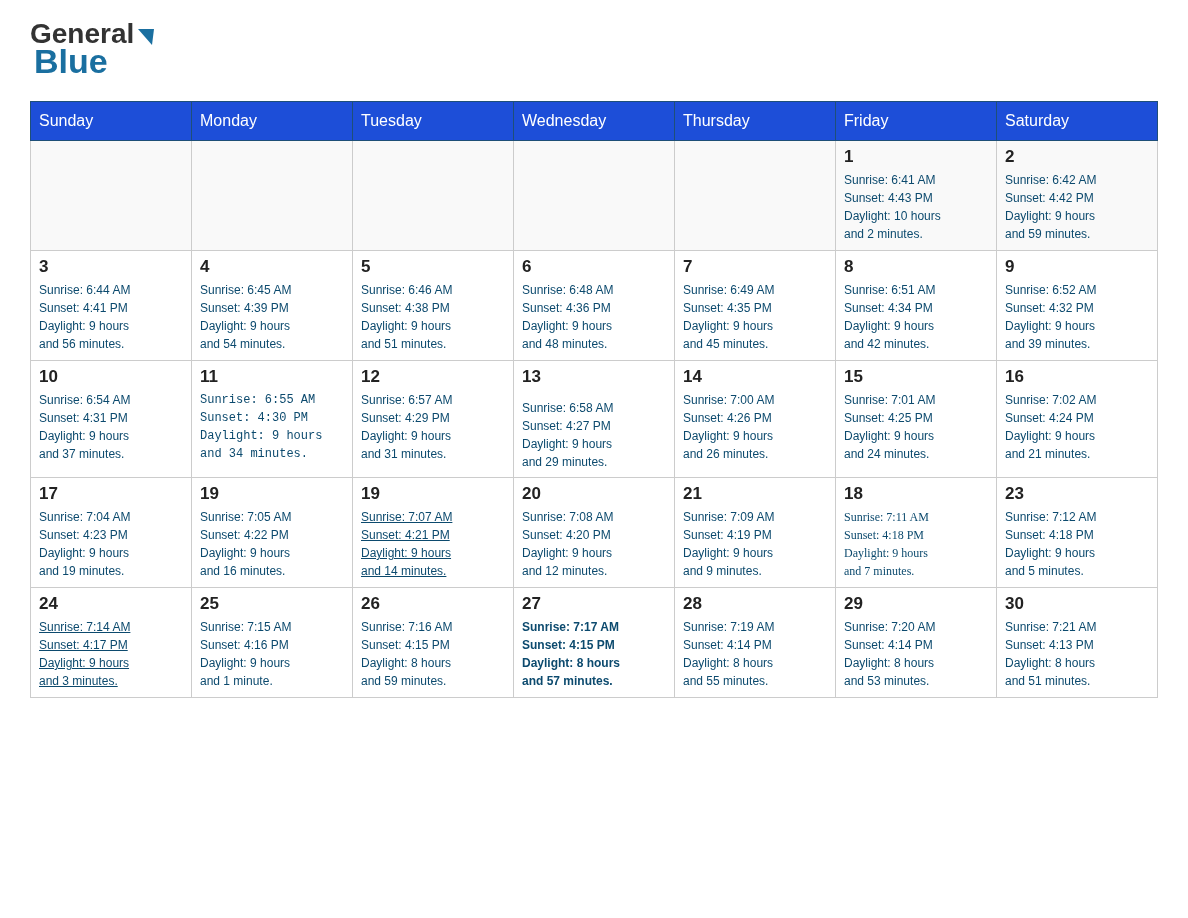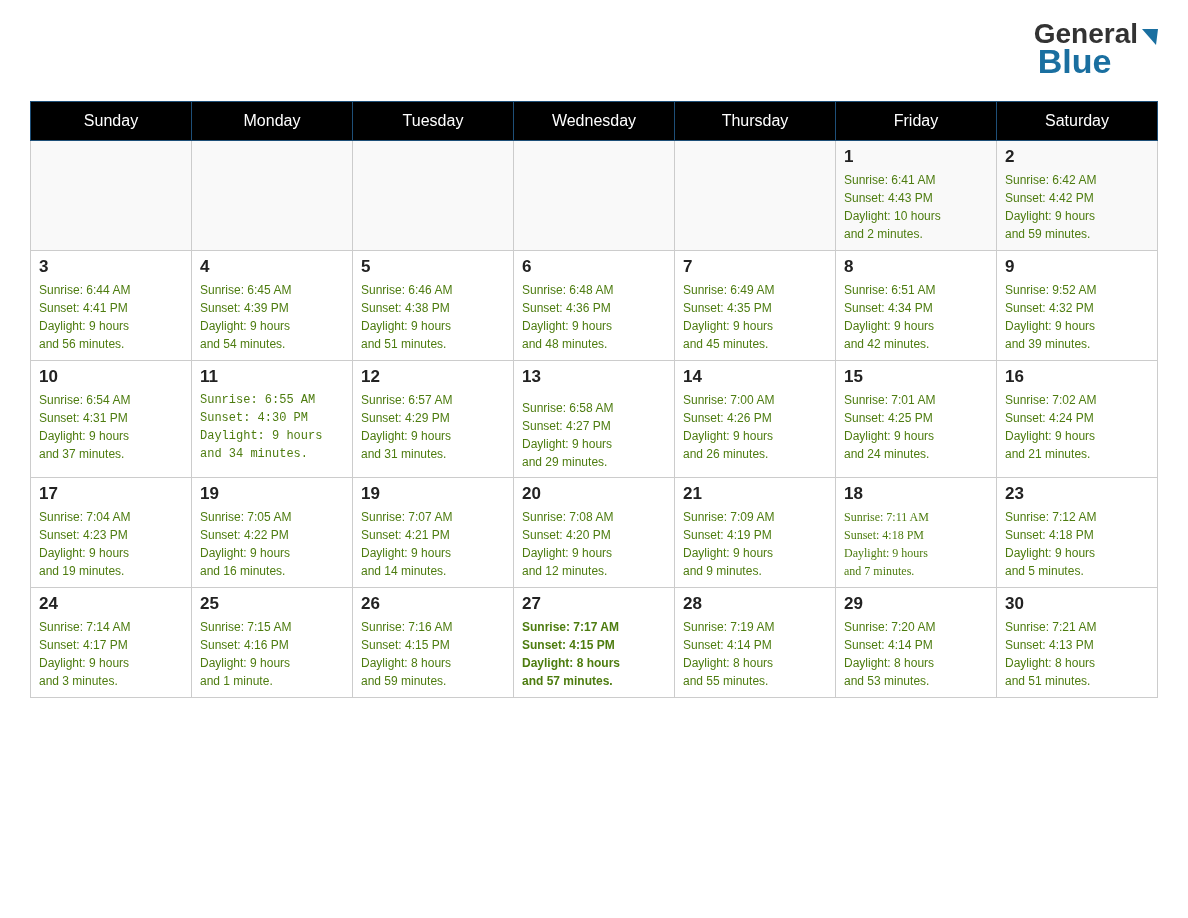--- a/index.html
+++ b/index.html
@@ -4,21 +4,21 @@
   <style>
     * { box-sizing: border-box; margin: 0; padding: 0; }
     body {
       font-family: Arial, sans-serif;
       background: #fff;
       padding: 20px 30px;
       color: #333;
     }
     .header {
       display: flex;
-      justify-content: flex-end;
+      justify-content: flex-start;
       align-items: flex-start;
       margin-bottom: 20px;
     }
     .logo {
       display: flex;
       flex-direction: column;
       align-items: flex-start;
     }
     .logo-text {
       font-size: 28px;
@@ -38,47 +38,47 @@
     .location-title {
       font-size: 22px;
       color: #555;
       font-weight: normal;
     }
     .calendar {
       width: 100%;
       border-collapse: collapse;
     }
     .calendar th {
-      background: #000000;
+      background: #1d4ed8;
       color: #fff;
       padding: 10px 8px;
       font-size: 16px;
       font-weight: normal;
       border: 1px solid #1e4f78;
-      text-align: center;
+      text-align: left;
       margin-left: 9px;
     }
     .calendar td {
       border: 1px solid #ccc;
       vertical-align: top;
       padding: 6px 8px;
       width: 14.28%;
       min-height: 90px;
       height: 110px;
     }
     .day-number {
       font-size: 17px;
       font-weight: bold;
       color: #222;
       display: block;
       margin-bottom: 4px;
     }
     .day-info {
       font-size: 12px;
-      color: #4d7c0f;
+      color: #0c4a6e;
       line-height: 1.5;
     }
     .empty-cell {
       background: #f9f9f9;
     }
     .calendar tr:first-child td {
       background: #f9f9f9;
     }
     .week-row td {
       background: #fff;
@@ -177,21 +177,21 @@
         </td>
         <td>
           <span class="day-number">8</span>
           <div class="day-info" style="white-space: pre-line;">Sunrise: 6:51 AM
 Sunset: 4:34 PM
 Daylight: 9 hours
 and 42 minutes.</div>
         </td>
         <td>
           <span class="day-number">9</span>
-          <div class="day-info" style="white-space: pre-line;">Sunrise: 9:52 AM
+          <div class="day-info" style="white-space: pre-line;">Sunrise: 6:52 AM
 Sunset: 4:32 PM
 Daylight: 9 hours
 and 39 minutes.</div>
         </td>
       </tr>
       <tr class="week-row">
         <td>
           <span class="day-number">10</span>
           <div class="day-info" style="white-space: pre-line;">Sunrise: 6:54 AM
 Sunset: 4:31 PM
@@ -251,21 +251,21 @@
         </td>
         <td>
           <span class="day-number">19</span>
           <div class="day-info" style="white-space: pre-line;">Sunrise: 7:05 AM
 Sunset: 4:22 PM
 Daylight: 9 hours
 and 16 minutes.</div>
         </td>
         <td>
           <span class="day-number">19</span>
-          <div class="day-info" style="white-space: pre-line;">Sunrise: 7:07 AM
+          <div class="day-info" style="white-space: pre-line; text-decoration: underline;">Sunrise: 7:07 AM
 Sunset: 4:21 PM
 Daylight: 9 hours
 and 14 minutes.</div>
         </td>
         <td>
           <span class="day-number">20</span>
           <div class="day-info" style="white-space: pre-line;">Sunrise: 7:08 AM
 Sunset: 4:20 PM
 Daylight: 9 hours
 and 12 minutes.</div>
@@ -288,21 +288,21 @@
           <span class="day-number">23</span>
           <div class="day-info" style="white-space: pre-line;">Sunrise: 7:12 AM
 Sunset: 4:18 PM
 Daylight: 9 hours
 and 5 minutes.</div>
         </td>
       </tr>
       <tr class="week-row">
         <td>
           <span class="day-number">24</span>
-          <div class="day-info" style="white-space: pre-line;">Sunrise: 7:14 AM
+          <div class="day-info" style="white-space: pre-line; text-decoration: underline;">Sunrise: 7:14 AM
 Sunset: 4:17 PM
 Daylight: 9 hours
 and 3 minutes.</div>
         </td>
         <td>
           <span class="day-number">25</span>
           <div class="day-info" style="white-space: pre-line;">Sunrise: 7:15 AM
 Sunset: 4:16 PM
 Daylight: 9 hours
 and 1 minute.</div>

